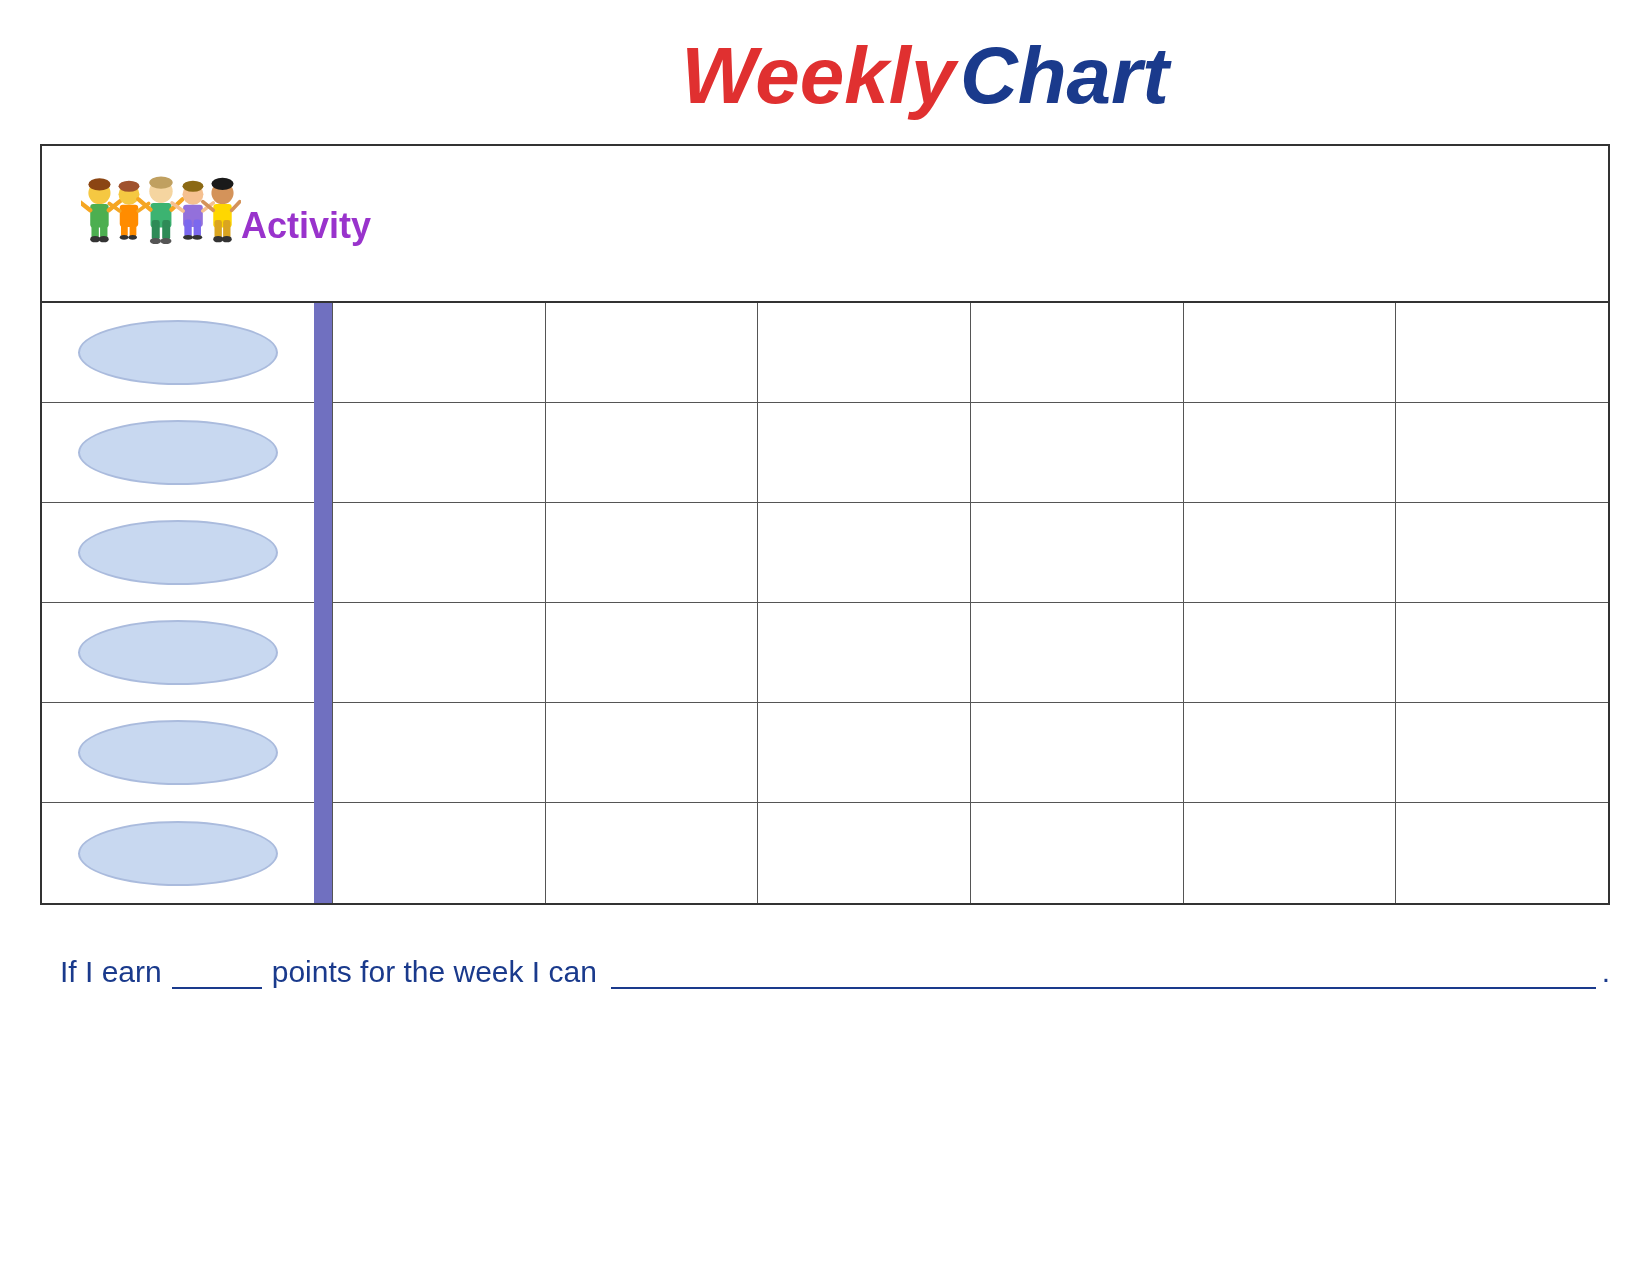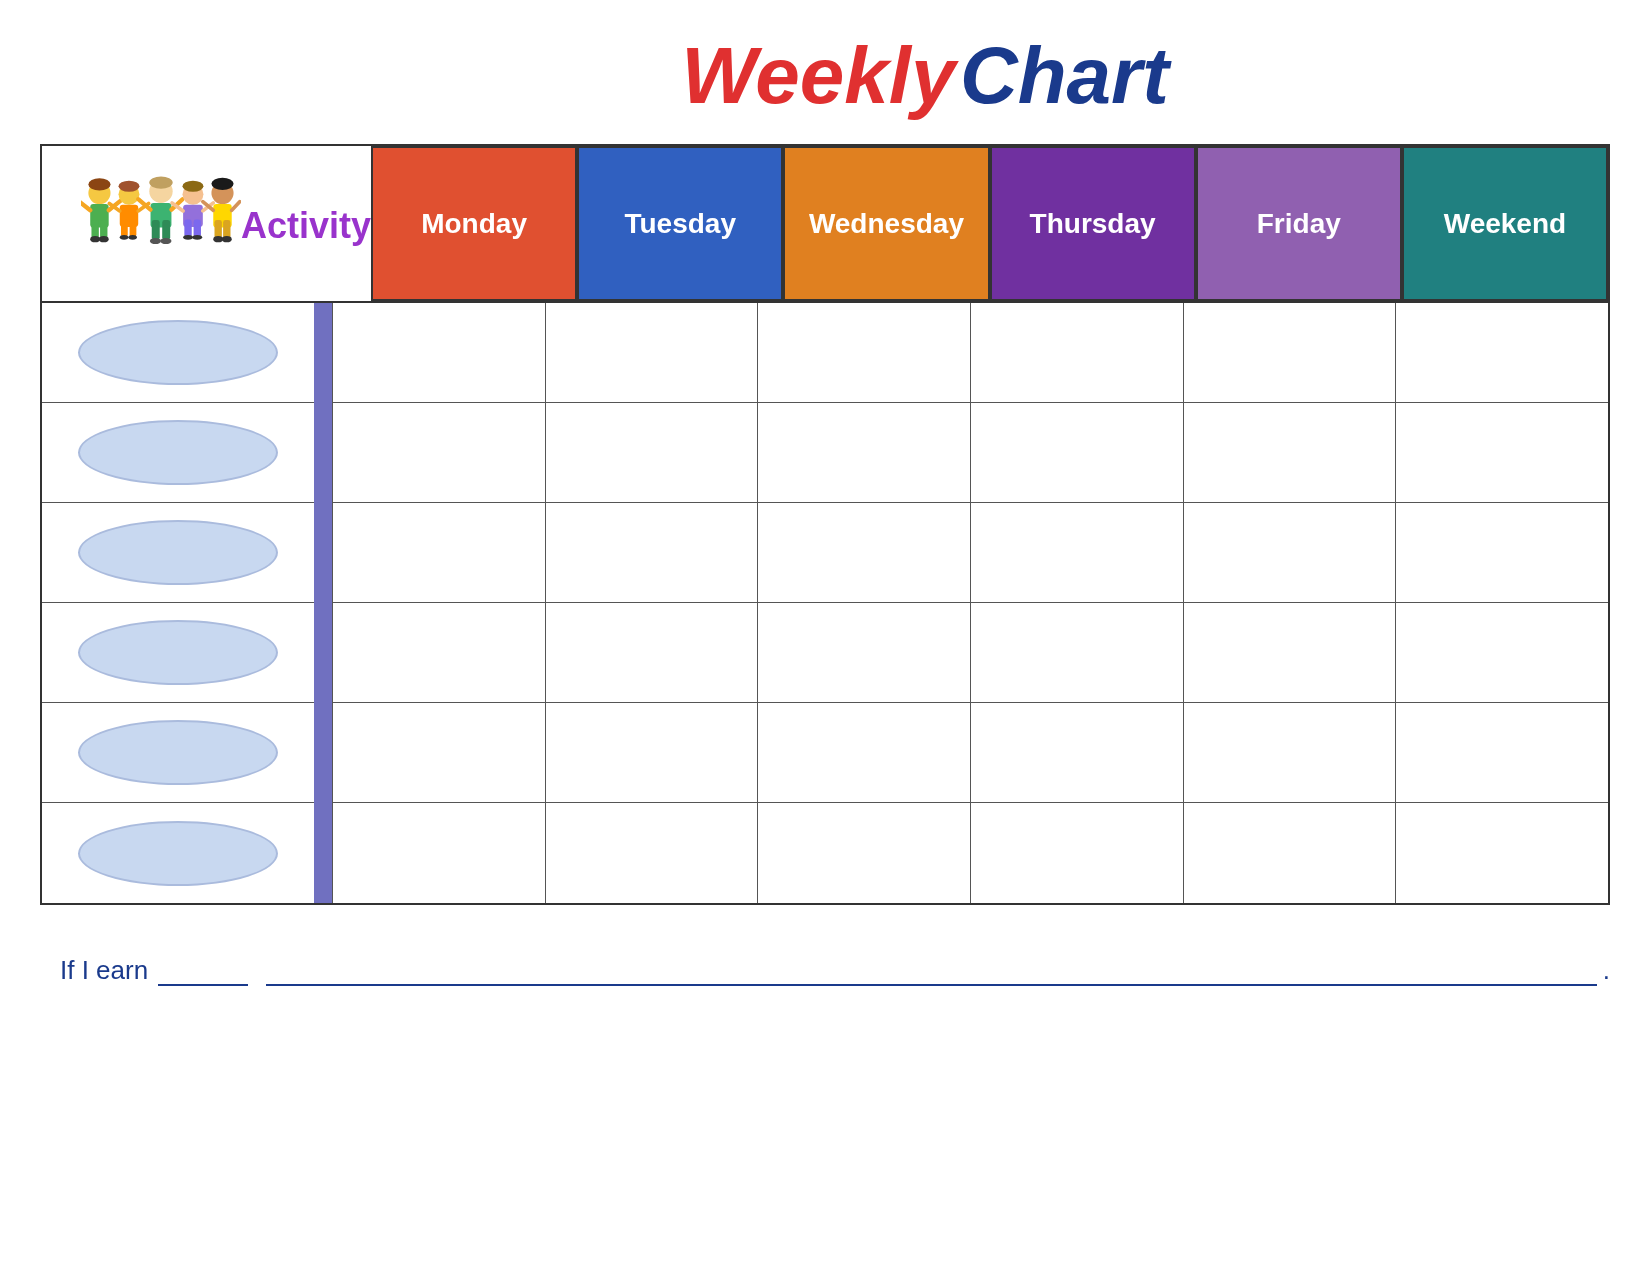--- a/index.html
+++ b/index.html
@@ -157,21 +157,21 @@
 
     .top-section {
       display: flex;
       border: 2.5px solid #333;
       border-bottom: none;
     }
 
     
     .footer-text {
       margin-top: 50px;
-      font-size: 26px;
+      font-size: 30px;
       color: #1a3a8c;
       padding-left: 20px;
       display: flex;
       align-items: flex-end;
       gap: 6px;
     }
 
     .footer-blank-short {
       display: inline-block;
       width: 90px;
@@ -257,40 +257,20 @@
       <rect x="217" y="72" width="12" height="30" rx="4" fill="#daa520"></rect>
       <rect x="231" y="72" width="12" height="30" rx="4" fill="#daa520"></rect>
       <ellipse cx="223" cy="103" rx="8" ry="5" fill="#333"></ellipse>
       <ellipse cx="237" cy="103" rx="8" ry="5" fill="#333"></ellipse>
       <line x1="215" y1="56" x2="198" y2="42" stroke="#d4935a" stroke-width="6" stroke-linecap="round"></line>
       <line x1="245" y1="56" x2="258" y2="42" stroke="#d4935a" stroke-width="6" stroke-linecap="round"></line>
     </svg>
     <div class="activity-label">Activity</div>
   </div>
 
-  <div class="days-header">
-    <div class="day-header day-monday">
-      <span>Monday</span>
-    </div>
-    <div class="day-header day-tuesday">
-      <span>Tuesday</span>
-    </div>
-    <div class="day-header day-wednesday">
-      <span>Wednesday</span>
-    </div>
-    <div class="day-header day-thursday">
-      <span>Thursday</span>
-    </div>
-    <div class="day-header day-friday">
-      <span>Friday</span>
-    </div>
-    <div class="day-header day-weekend">
-      <span>Weekend</span>
-    </div>
-  </div>
 </div>
 
 <div class="chart-container chart-outer">
 
   <div class="left-column">
     <div class="oval-column">
       <div class="oval-cell">
         <div class="oval"></div>
       </div>
       <div class="oval-cell">
@@ -360,15 +340,16 @@
       <div class="grid-cell"></div>
       <div class="grid-cell"></div>
       <div class="grid-cell"></div>
     </div>
   </div>
 </div>
 
 <div class="footer-text">
   <span>If I earn</span>
   <span class="footer-blank-short"></span>
+  <span>points for the week I can</span>
   <span class="footer-blank-long"></span>
   <span>.</span>
 </div>
 
 </body></html>

